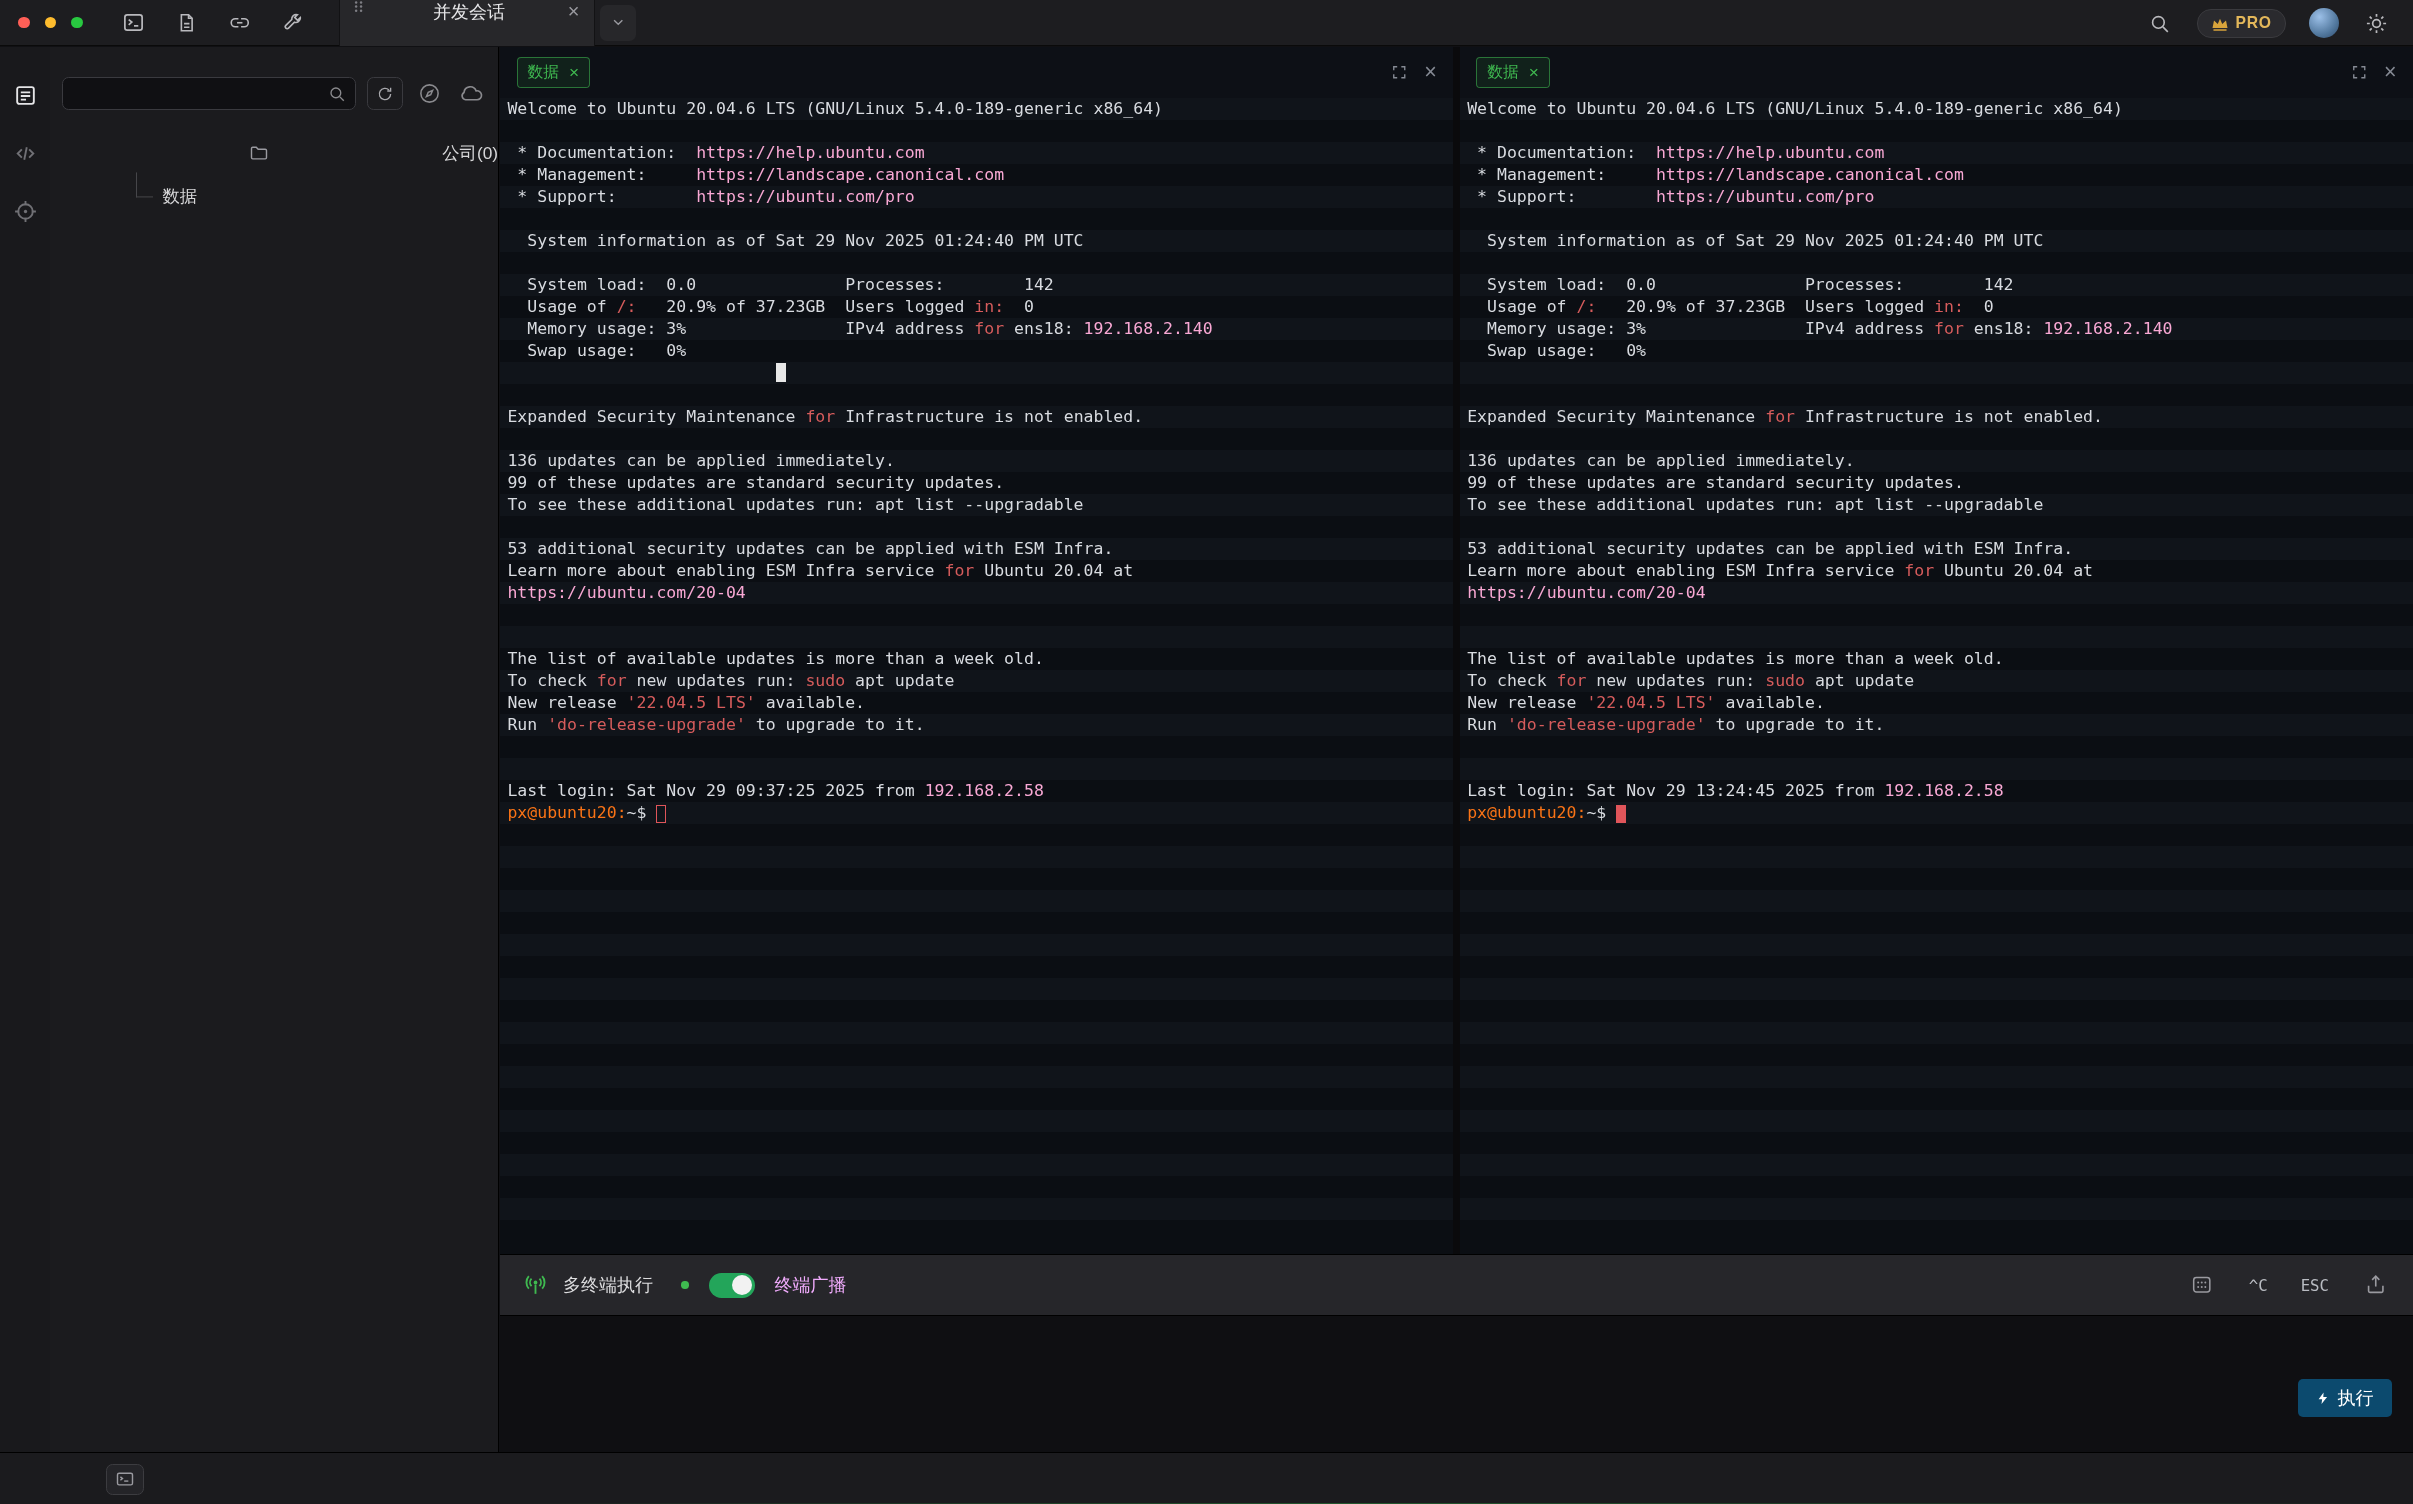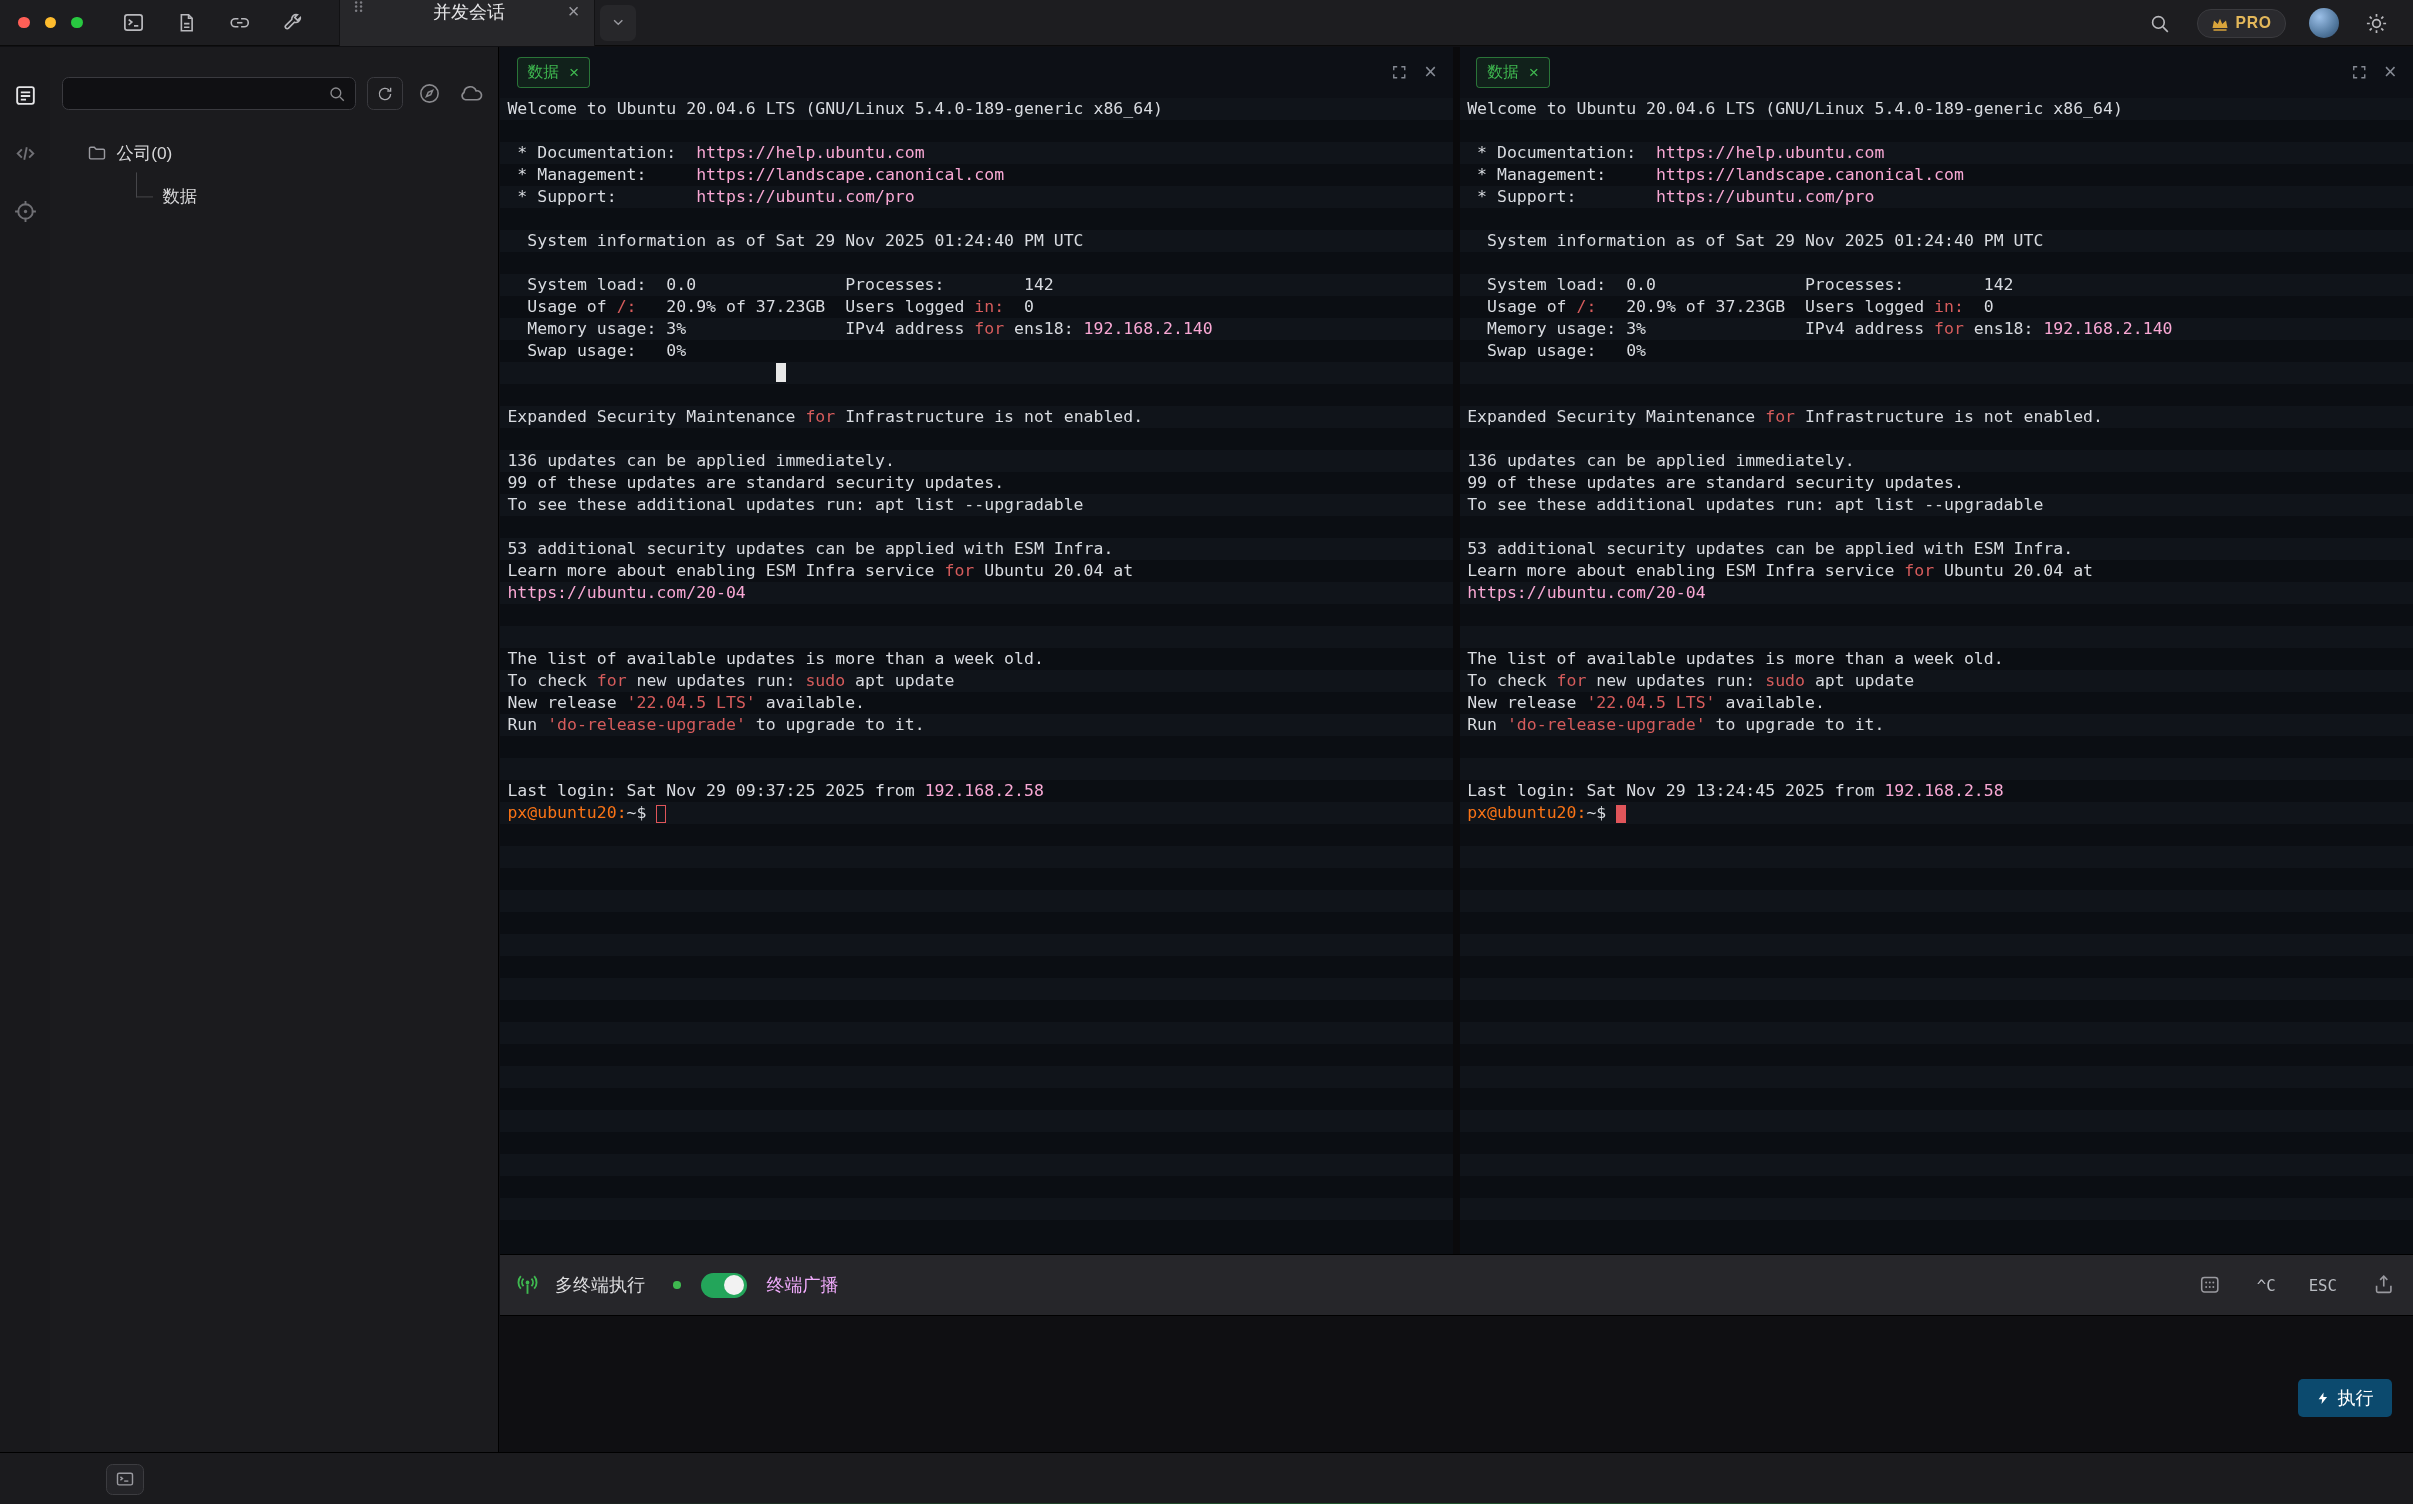--- a/index.html
+++ b/index.html
@@ -61,21 +61,21 @@
   .term-line:nth-child(even){background:#0b0e13}
   .sg-d{color:#d8dbe0}
   .sg-b{color:#f9a8d4}
   .sg-r{color:#d65c5c}
   .sg-g{color:#f97316}
   .sg-cw{background:#e8e8e8;color:transparent}
   .sg-ch{display:inline-block;width:10px;height:18px;border:1.7px solid #e0555a;vertical-align:middle}
   .sg-cs{display:inline-block;width:10px;height:18px;background:#e0555a;vertical-align:middle}
 
   
-  .exec-toolbar{height:61px;background:#26262a;border-top:0.8px solid #000;display:flex;align-items:center;padding:0 15px}
+  .exec-toolbar{height:61px;background:#26262a;border-top:0.8px solid #000;display:flex;align-items:center;padding:0 23px}
   .exec-left{display:flex;align-items:center;gap:15px}
   .exec-label{font-size:18px;color:#dcdcde}
   .gdot{width:7.4px;height:7.4px;border-radius:50%;background:#3fb950;margin-left:13.2px}
   .toggle{width:46px;height:25px;border-radius:12.4px;background:#23a55a;position:relative;cursor:pointer;margin:0 5px}
   .toggle .knob{position:absolute;top:2.5px;right:2.5px;width:20px;height:20px;border-radius:50%;background:#f2f2f2}
   .bc-label{font-size:18px;color:#f0abfc}
   .exec-right{margin-left:auto;display:flex;align-items:center;gap:33px;color:#b9bcc2}
   .key-label{font-family:"DejaVu Sans Mono",monospace;font-size:15.7px;color:#b9bcc2;cursor:pointer}
 
   
@@ -223,21 +223,21 @@
             <polygon points="15.2 8.8 13.3 13.3 8.8 15.2 10.7 10.7"></polygon>
           </svg>
       </span>
       <span class="bare-ic">
         <svg width="25" height="25" viewBox="0 0 24 24" fill="none" stroke="currentColor" stroke-width="1.6">
             <path d="M17.2 18a4.3 4.3 0 1 0-.8-8.5A6 6 0 0 0 4.8 11 3.8 3.8 0 0 0 6.3 18z"></path>
           </svg>
       </span>
     </div>
     <div class="tree">
-        <div class="tree-row" style="padding-left: 11.6px;">
+        <div class="tree-row" style="padding-left: 11.6px; justify-content: space-between;">
           <span class="chev empty"></span>
           <span class="fold">
             <svg width="20" height="20" viewBox="0 0 24 24" fill="none" stroke="currentColor" stroke-width="1.7">
               <path d="M3 6.5A1.5 1.5 0 0 1 4.5 5h4.2l2.3 2.5h8.5A1.5 1.5 0 0 1 21 9v8.5a1.5 1.5 0 0 1-1.5 1.5h-15A1.5 1.5 0 0 1 3 17.5z"></path>
             </svg>
           </span>
           <span>公司(0)</span>
         </div>
         <div class="tree-row" style="padding-left: 61px;">
           <span class="chev empty"></span>

